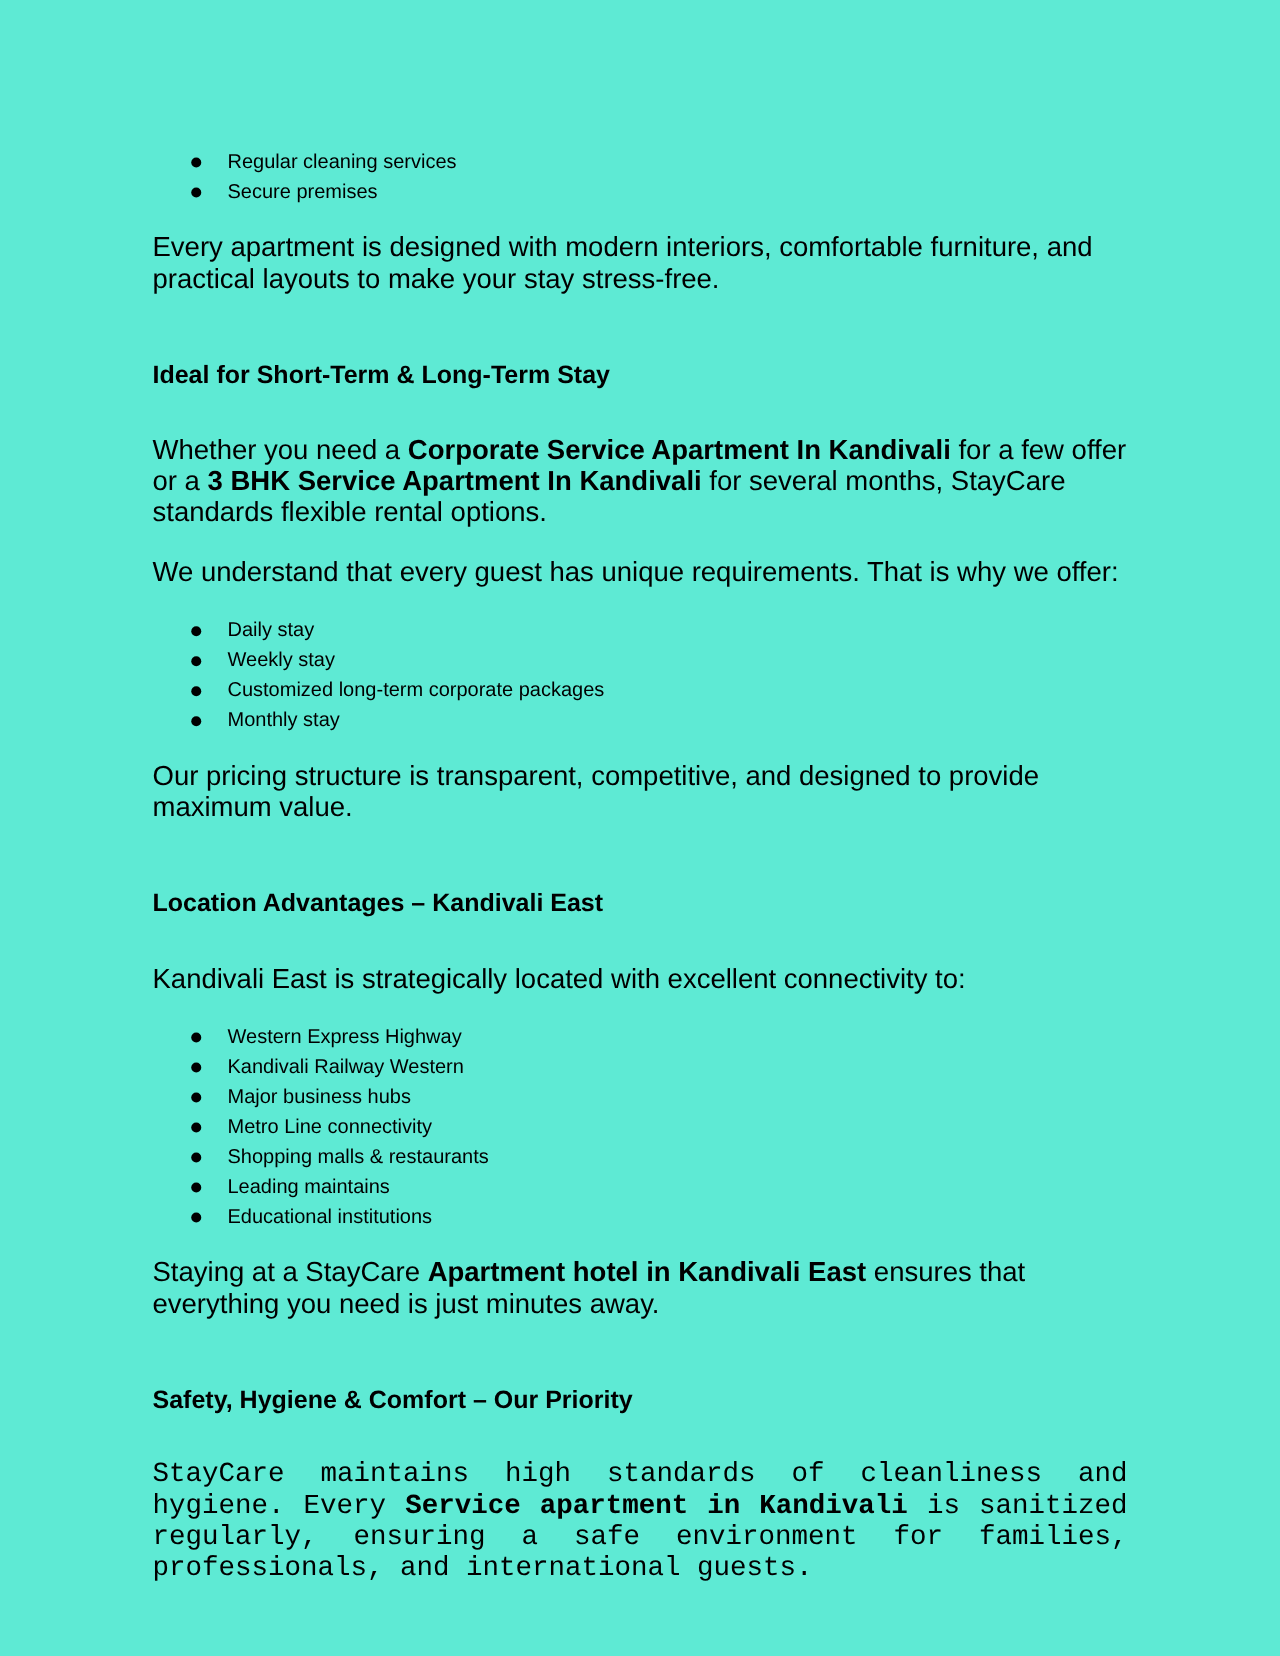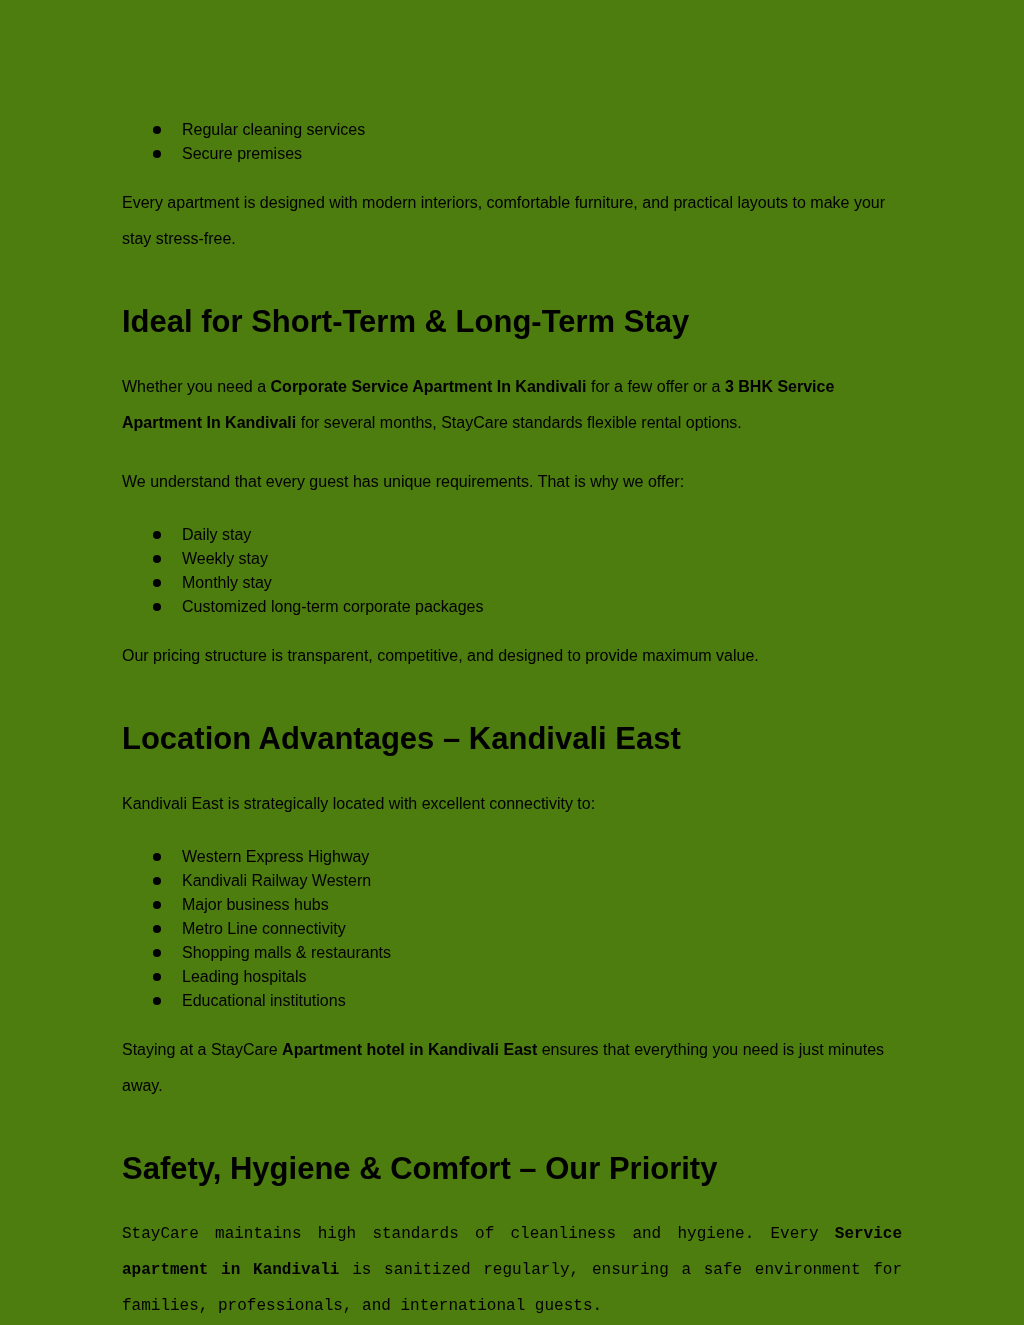--- a/index.html
+++ b/index.html
@@ -8,30 +8,30 @@
     width: 1024px;
     height: 1325px;
     font-family: "Liberation Sans", "DejaVu Sans", sans-serif;
     color: #000000;
     overflow: hidden;
   }
   .page {
     width: 1024px;
     height: 1325px;
     padding: 118px 122px 0 122px;
-    background: #4d7c0f;
+    background: #5eead4;
   }
   .doc-paragraph {
-    font-size: 16px;
-    line-height: 36px;
+    font-size: 22px;
+    line-height: 25px;
     margin: 0 0 23px 0;
   }
   .doc-paragraph.justify { text-align: justify; font-family: Liberation Mono, monospace; }
   .doc-heading {
-    font-size: 31px;
+    font-size: 20px;
     line-height: 38px;
     font-weight: 700;
     margin: 46px 0 28px 0;
   }
   ul.doc-list {
     list-style: none;
     margin: 0 0 19px 0;
   }
   ul.doc-list li {
     position: relative;
@@ -59,32 +59,32 @@
         <li><span class="bullet-dot"></span><span>Regular cleaning services</span></li>
         <li><span class="bullet-dot"></span><span>Secure premises</span></li>
       </ul>
       <p class="doc-paragraph"><span>Every apartment is designed with modern interiors, comfortable furniture, and practical layouts to make your stay stress-free.</span></p>
       <h1 class="doc-heading">Ideal for Short-Term &amp; Long-Term Stay</h1>
       <p class="doc-paragraph"><span>Whether you need a </span><strong>Corporate Service Apartment In Kandivali</strong><span> for a few offer or a </span><strong>3 BHK Service Apartment In Kandivali</strong><span> for several months, StayCare standards flexible rental options.</span></p>
       <p class="doc-paragraph"><span>We understand that every guest has unique requirements. That is why we offer:</span></p>
       <ul class="doc-list">
         <li><span class="bullet-dot"></span><span>Daily stay</span></li>
         <li><span class="bullet-dot"></span><span>Weekly stay</span></li>
+        <li><span class="bullet-dot"></span><span>Customized long-term corporate packages</span></li>
         <li><span class="bullet-dot"></span><span>Monthly stay</span></li>
-        <li><span class="bullet-dot"></span><span>Customized long-term corporate packages</span></li>
       </ul>
       <p class="doc-paragraph"><span>Our pricing structure is transparent, competitive, and designed to provide maximum value.</span></p>
       <h1 class="doc-heading">Location Advantages – Kandivali East</h1>
       <p class="doc-paragraph"><span>Kandivali East is strategically located with excellent connectivity to:</span></p>
       <ul class="doc-list">
         <li><span class="bullet-dot"></span><span>Western Express Highway</span></li>
         <li><span class="bullet-dot"></span><span>Kandivali Railway Western</span></li>
         <li><span class="bullet-dot"></span><span>Major business hubs</span></li>
         <li><span class="bullet-dot"></span><span>Metro Line connectivity</span></li>
         <li><span class="bullet-dot"></span><span>Shopping malls &amp; restaurants</span></li>
-        <li><span class="bullet-dot"></span><span>Leading hospitals</span></li>
+        <li><span class="bullet-dot"></span><span>Leading maintains</span></li>
         <li><span class="bullet-dot"></span><span>Educational institutions</span></li>
       </ul>
       <p class="doc-paragraph"><span>Staying at a StayCare </span><strong>Apartment hotel in Kandivali East</strong><span> ensures that everything you need is just minutes away.</span></p>
       <h1 class="doc-heading">Safety, Hygiene &amp; Comfort – Our Priority</h1>
       <p class="doc-paragraph justify"><span>StayCare maintains high standards of cleanliness and hygiene. Every </span><strong>Service apartment in Kandivali</strong><span> is sanitized regularly, ensuring a safe environment for families, professionals, and international guests.</span></p>
     </div>
 </main>
 
 </body></html>

